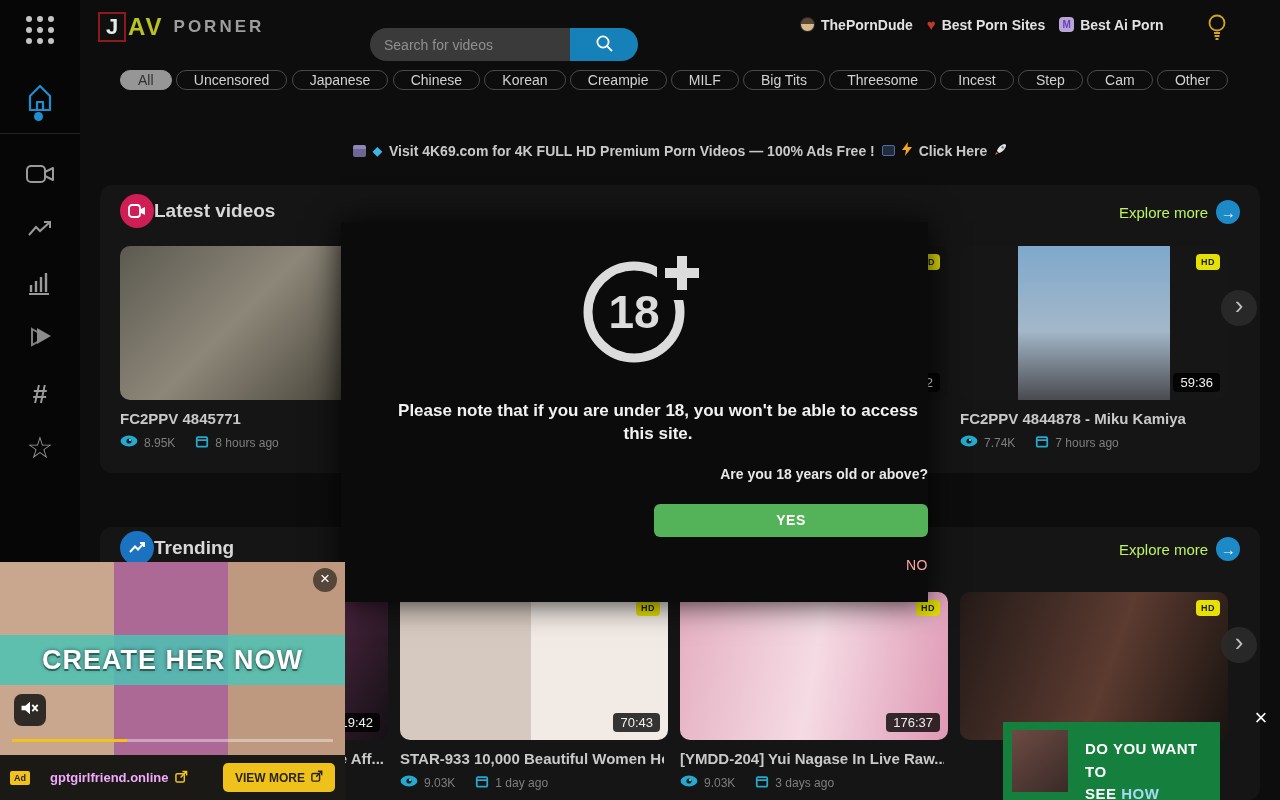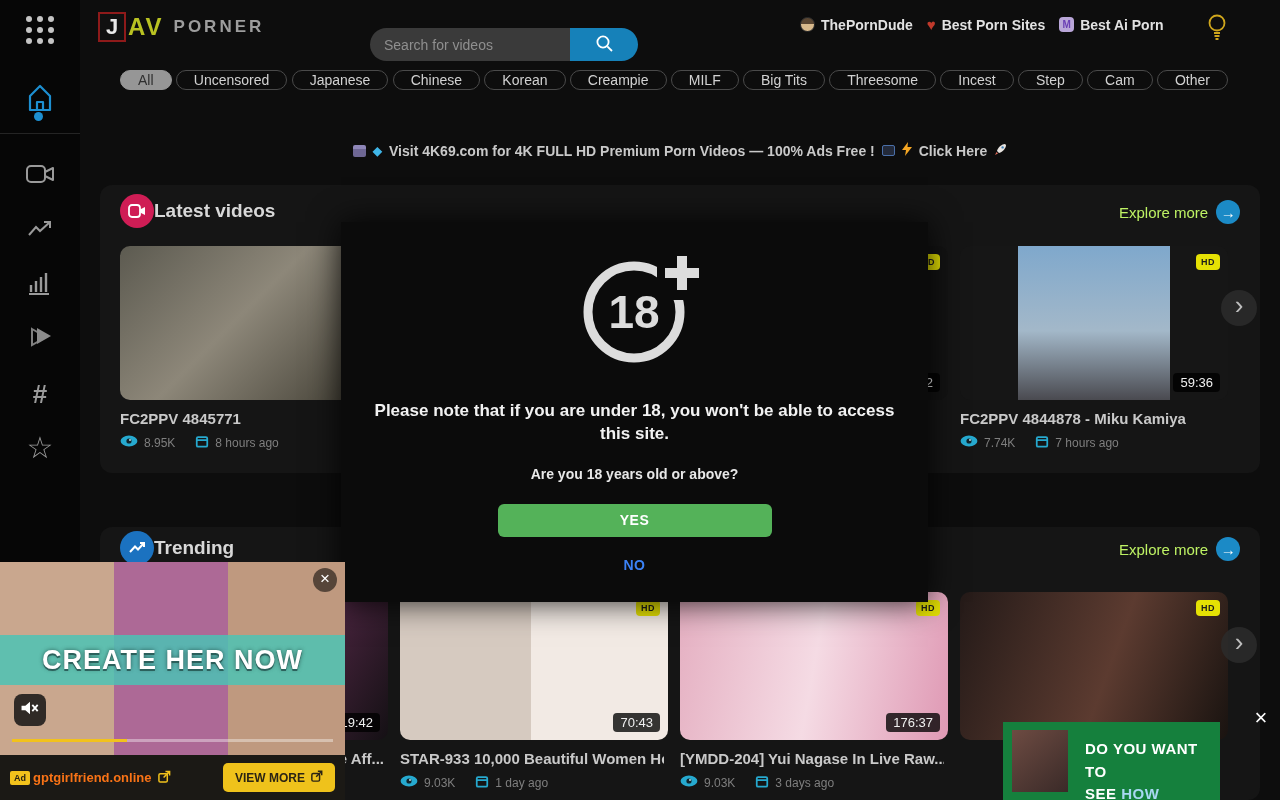--- a/index.html
+++ b/index.html
@@ -72,38 +72,38 @@
   .t-latest1 { background:linear-gradient(135deg,#5c5a50,#8d8779 45%,#3b382e); }
   .t-latest3 { background:#131313; }
   .t-trend1 { background:linear-gradient(120deg,#1c1419,#4e2642 60%,#141014); }
   .t-trend2 { background:linear-gradient(90deg,#d6cac0 0 49%,#f2eae4 49%); }
   .t-trend3 { background:linear-gradient(100deg,#e5b0c2,#f5dbe4 50%,#df99b4); }
   .t-trend4 { background:linear-gradient(110deg,#241a18,#5c3b30 55%,#191310); }
 
   .chev-btn { position:absolute; left:1221px; width:36px; height:36px; border-radius:50%; background:rgba(44,44,44,.85); color:#bdbdbd; font-size:26px; line-height:30px; text-align:center; cursor:pointer; z-index:4; }
 
   
-  .modal { position:absolute; left:341px; top:222px; width:587px; height:380px; background:#0b0b0b; z-index:40; box-shadow:0 0 30px rgba(0,0,0,.85); display:flex; flex-direction:column; align-items:center; }
+  .modal { position:absolute; left:341px; top:222px; width:587px; height:380px; background:#0b0b0b; z-index:40; box-shadow:0 0 30px rgba(0,0,0,.85); display:flex; flex-direction:column; align-items:flex-end; }
   .modal-heading { margin-top:178px; width:540px; text-align:center; color:#f2f2f2; font-size:17px; font-weight:700; line-height:1.35; }
   .modal-question { margin-top:20px; color:#e8e8e8; font-size:14px; font-weight:700; }
   .yes-btn { margin-top:22px; width:274px; height:33px; background:#54b259; border:none; border-radius:6px; color:#fff; font-size:14px; font-weight:800; cursor:pointer; font-family:"Liberation Sans",sans-serif; letter-spacing:.5px; }
-  .no-btn { margin-top:20px; background:none; border:none; color:#3b82f6; font-size:14px; font-weight:700; cursor:pointer; font-family:"Liberation Sans",sans-serif; letter-spacing:.5px; }
+  .no-btn { margin-top:20px; background:none; border:none; color:#fca5a5; font-size:14px; font-weight:400; cursor:pointer; font-family:"Liberation Sans",sans-serif; letter-spacing:.5px; }
   .age-icon { position:absolute; top:20px; left:228px; }
 
   
   .ad-left { position:absolute; left:0; top:562px; width:345px; height:190px; z-index:50; }
   .ad-video { position:absolute; left:0; top:0; width:345px; height:193px; background:linear-gradient(90deg,#c9a78e 0 33%,#ad6996 33% 66%,#bf997f 66%); overflow:hidden; }
   .ad-band { position:absolute; left:0; top:73px; width:345px; height:50px; background:rgba(72,196,182,.82); display:flex; align-items:center; justify-content:center; }
   .ad-headline { color:#fff; font-size:27px; font-weight:800; letter-spacing:1px; text-shadow:0 2px 0 rgba(40,90,85,.9),0 0 4px rgba(30,70,65,.8); white-space:nowrap; }
   .mute-btn { position:absolute; left:14px; top:132px; width:32px; height:32px; border-radius:8px; background:rgba(15,15,15,.82); display:flex; align-items:center; justify-content:center; cursor:pointer; }
   .ad-track { position:absolute; left:12px; top:177px; width:321px; height:3px; background:rgba(255,255,255,.38); }
   .ad-progress { position:absolute; left:0; top:0; width:115px; height:3px; background:#f2c21c; }
   .ad-bar { position:absolute; left:0; top:193px; width:345px; height:45px; background:#1b1915; display:flex; align-items:center; }
   .ad-badge { margin-left:10px; background:#f2c21c; color:#2b2414; font-size:9px; font-weight:800; padding:2px 4px; border-radius:2px; }
-  .ad-domain { margin-left:3px; color:#f97316; font-size:13px; font-weight:700; }
+  .ad-domain { margin-left:20px; color:#f0abfc; font-size:13px; font-weight:700; }
   .ad-ext { margin-left:7px; color:#f2c21c; }
   .view-more { position:absolute; right:10px; top:8px; height:29px; background:#efc21b; border:none; border-radius:5px; color:#2b2414; font-size:12px; font-weight:800; padding:0 12px; display:flex; align-items:center; gap:6px; cursor:pointer; font-family:"Liberation Sans",sans-serif; }
   .ad-close { position:absolute; width:24px; height:24px; border-radius:50%; background:rgba(0,0,0,.55); color:#fff; font-size:17px; line-height:22px; text-align:center; cursor:pointer; z-index:55; }
 
   
   .ad-right { position:absolute; left:1003px; top:722px; width:217px; height:78px; background:#15803d; z-index:50; display:flex; }
   .ad-right-img { position:absolute; left:9px; top:8px; width:56px; height:62px; background:linear-gradient(140deg,#6d4b42,#3a2a28); }
   .ad-right-text { position:absolute; left:82px; top:16px; font-size:15px; font-weight:800; color:#fff; letter-spacing:.5px; line-height:1.5; }
   .ad-right-text .lt { color:#a8d8f2; }
   .close-right { position:absolute; left:1248px; top:705px; width:26px; height:26px; color:#fff; font-size:22px; line-height:26px; text-align:center; cursor:pointer; z-index:55; }

